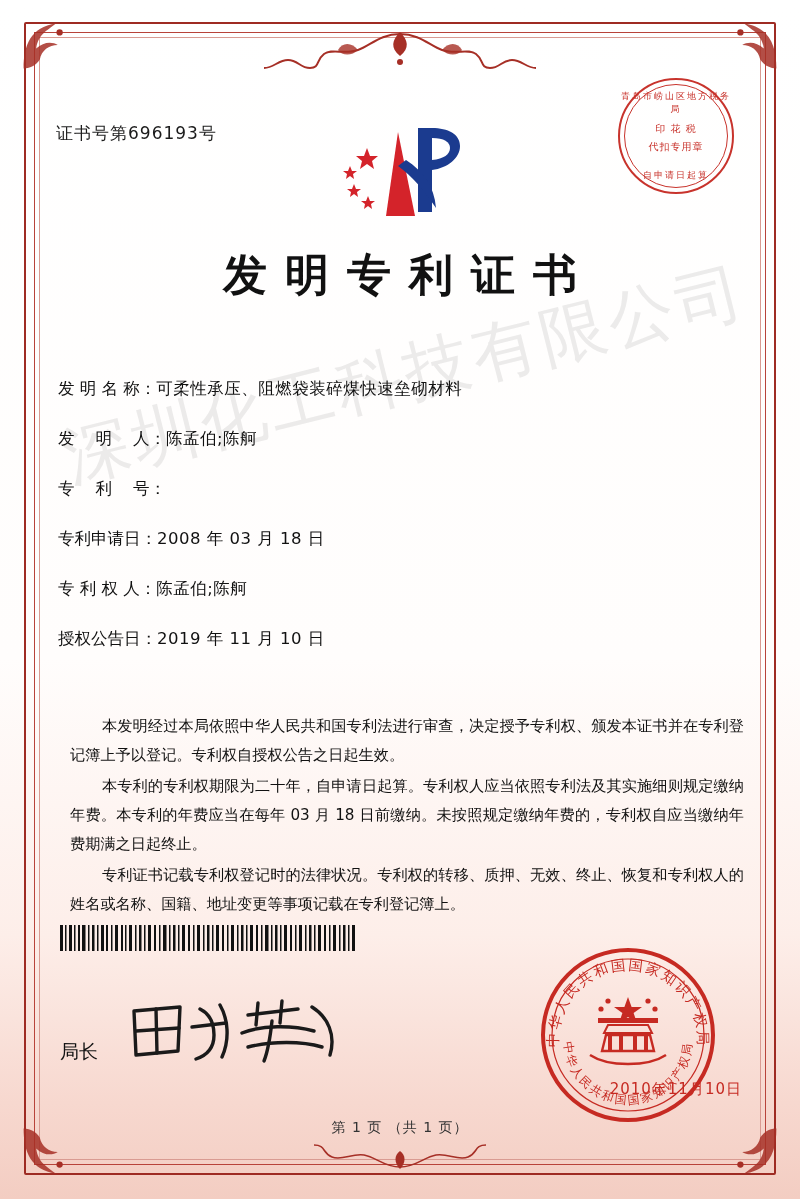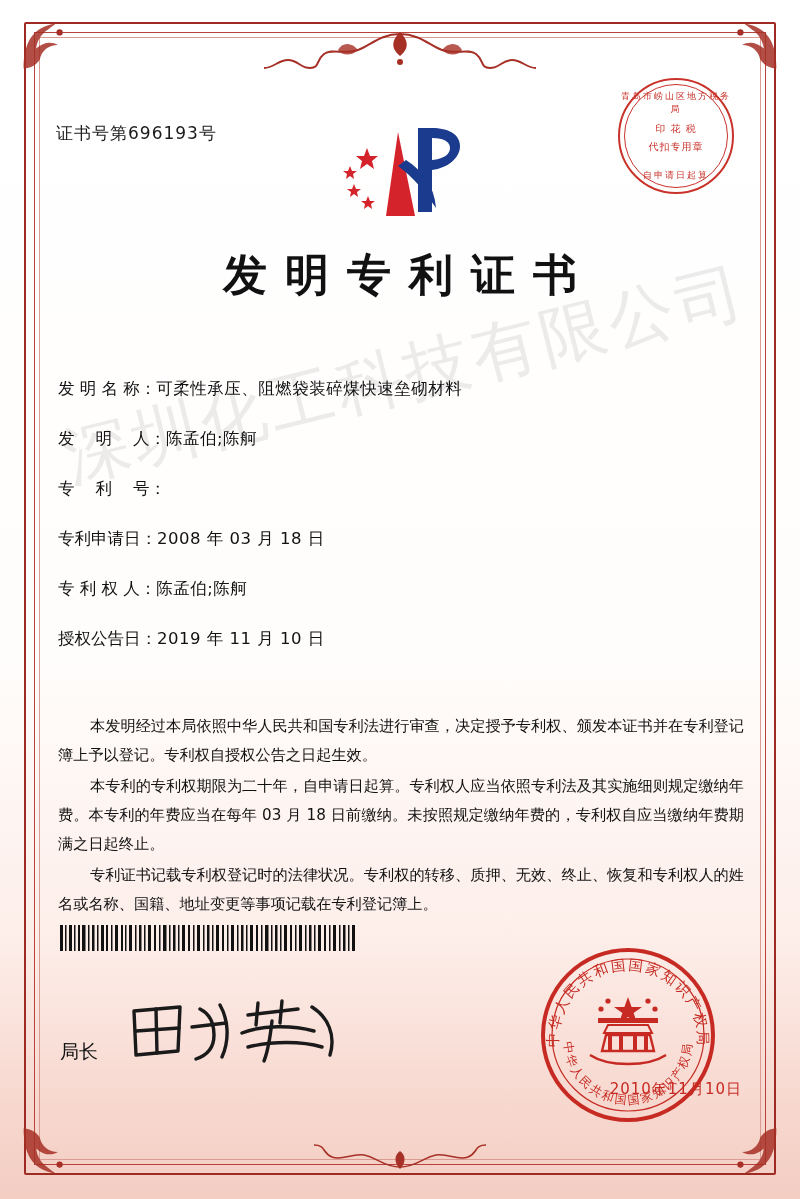--- a/index.html
+++ b/index.html
@@ -97,21 +97,21 @@
 
   .fields{position:absolute;left:58px;top:360px;right:60px;}
   .field{display:flex;align-items:flex-start;margin-bottom:28px;font-size:16.5px;color:#111;margin-top:18px;}
   .field .lbl{flex:0 0 auto;letter-spacing:0px;white-space:pre;}
   .field .val{flex:1 1 auto;letter-spacing:0.5px;}
 
   .paras{
     position:absolute;left:58px;right:56px;top:712px;
     font-size:15.2px;line-height:29px;color:#111;text-align:justify;
   }
-  .paras p{margin:0 0 2px 0;text-indent:32px;}
+  .paras p{margin:0 0 2px 12px;text-indent:32px;}
 
   .barcode{
     position:absolute;left:60px;top:925px;width:300px;height:26px;
   }
   .barcode svg{width:100%;height:100%;display:block;}
 
   .signature-row{
     position:absolute;left:60px;top:995px;display:flex;align-items:flex-end;
   }
   .sig-label{font-size:19px;color:#111;margin-right:24px;}
@@ -366,15 +366,16 @@
           <circle cx="-27" cy="-28" r="2.6" fill="#c62a22"></circle>
           <circle cx="20" cy="-36" r="2.6" fill="#c62a22"></circle>
           <circle cx="27" cy="-28" r="2.6" fill="#c62a22"></circle>
           <path d="M-38 18 C-20 30 20 30 38 18" fill="none" stroke="#c62a22" stroke-width="2.4"></path>
         </g>
       </svg>
     </div>
 
     <div class="stamp-date">2010年11月10日</div>
 
+    <div class="page-no">第 1 页 （共 1 页）</div>
 
   </div>
 </div>
 
 </body></html>

